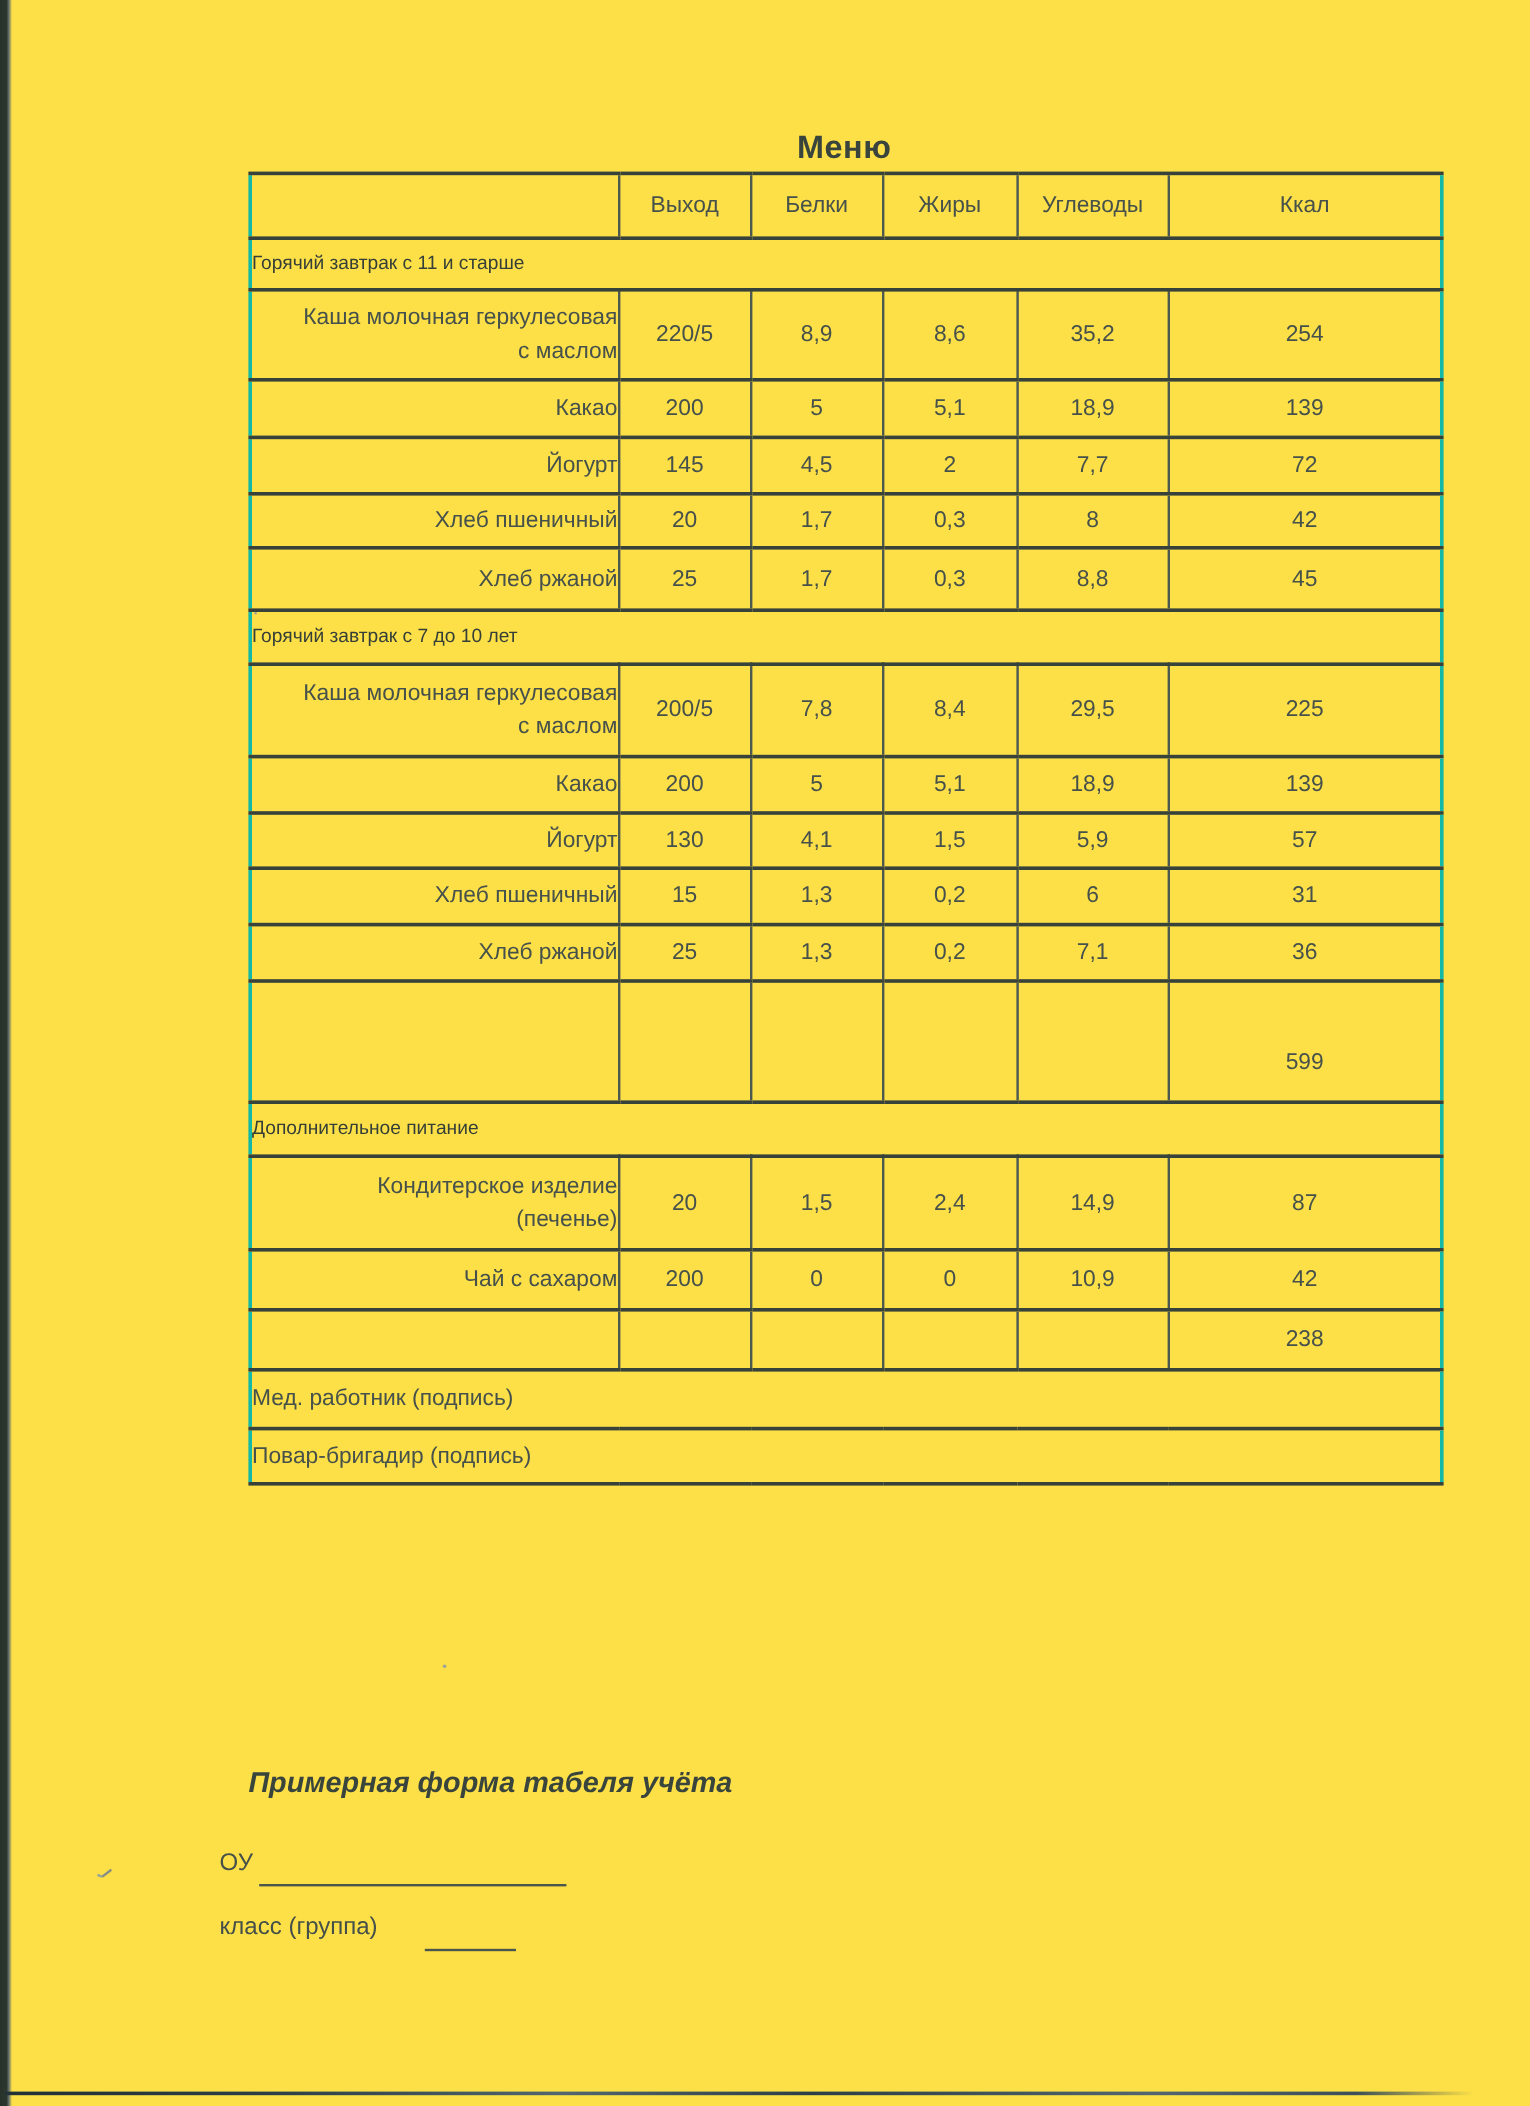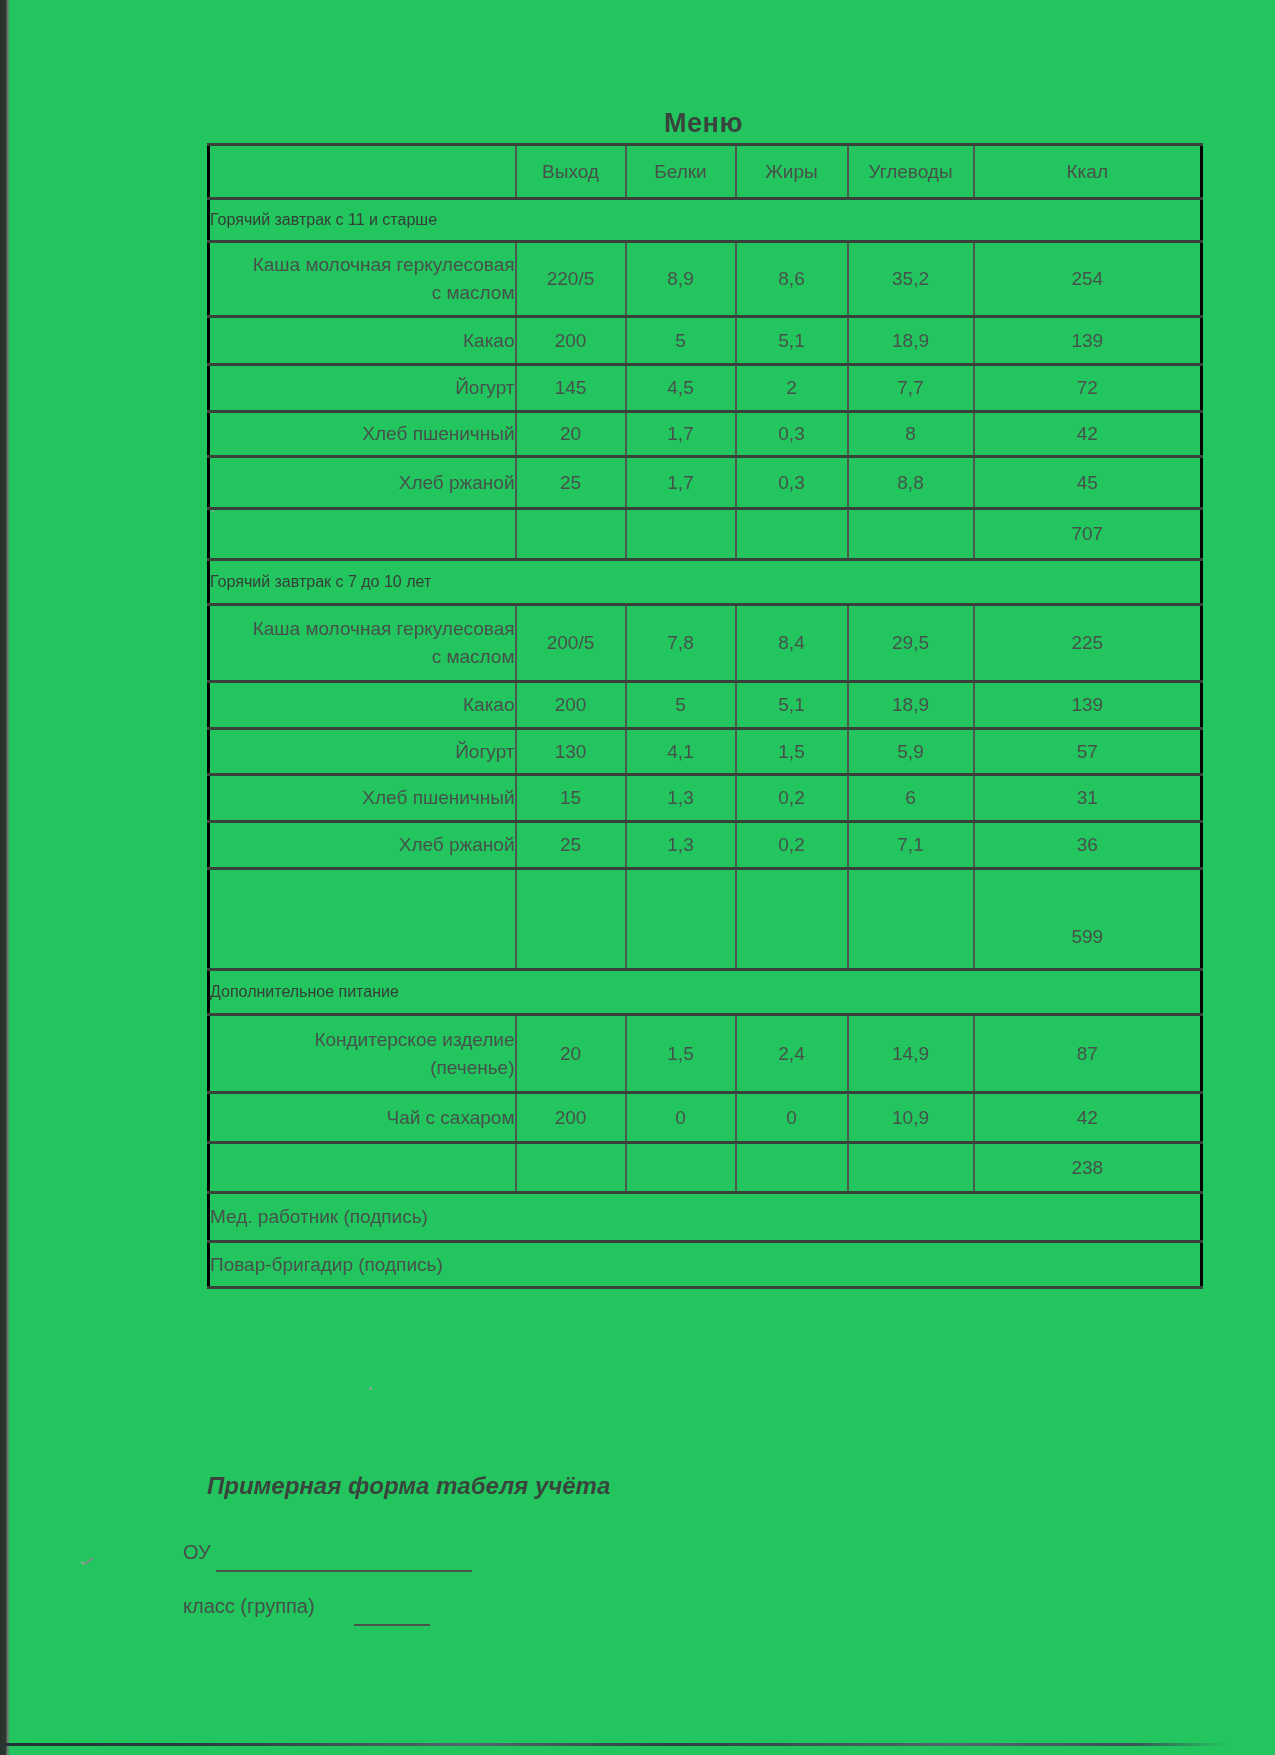--- a/index.html
+++ b/index.html
@@ -1,18 +1,18 @@
 <!DOCTYPE html>
 <html><head>
 <meta charset="utf-8">
 <style>
   html,body{margin:0;padding:0;background:#e8e8e6;}
   .page{
     position:relative;width:1275px;height:1755px;
-    background:#22c55e;overflow:hidden;
+    background:#fde047;overflow:hidden;
     font-family:"Liberation Sans","DejaVu Sans",sans-serif;
     color:#454f49;
   }
   
   .scan-left{
     position:absolute;left:0;top:0;width:10px;height:1755px;
     background:linear-gradient(90deg,#27322a 0%,#2c382f 55%,#6a756d 75%,rgba(255,255,255,0) 100%);
   }
   .scan-bottom{
     position:absolute;left:4px;top:1743px;width:1224px;height:3px;
@@ -30,21 +30,21 @@
   
   .doc-title{
     position:absolute;left:207px;top:108px;width:993px;height:36px;
     text-align:center;font-size:27px;font-weight:bold;color:#39443d;
     letter-spacing:0.5px;
   }
   
   table.menu{
     position:absolute;left:207px;top:143px;width:993px;
     border-collapse:collapse;table-layout:fixed;
-    border:3px solid #000000;
+    border:3px solid #14b8a6;
     font-size:19px;color:#47514b;
   }
   table.menu td,table.menu th{
     border-left:2px solid #4d5850;border-right:2px solid #4d5850;
     border-top:3px solid #37423a;border-bottom:3px solid #37423a;
     padding:0;vertical-align:middle;font-weight:normal;
     overflow:hidden;
   }
   td.name{
     text-align:right;padding:4px 8px 4px 10px;white-space:pre-line;line-height:1.45;
@@ -139,28 +139,20 @@
       <td class="num">42</td>
     </tr>
     <tr style="height:52px">
       <td class="name">Хлеб ржаной</td>
       <td class="num">25</td>
       <td class="num">1,7</td>
       <td class="num">0,3</td>
       <td class="num">8,8</td>
       <td class="num">45</td>
     </tr>
-    <tr style="height:51px">
-      <td></td>
-      <td></td>
-      <td></td>
-      <td></td>
-      <td></td>
-      <td class="num">707</td>
-    </tr>
 
     <tr style="height:45px">
       <td class="section-title" colspan="6">Горячий завтрак с 7 до 10 лет</td>
     </tr>
     <tr style="height:77px">
       <td class="name">Каша молочная геркулесовая
 с маслом</td>
       <td class="num">200/5</td>
       <td class="num">7,8</td>
       <td class="num">8,4</td>

